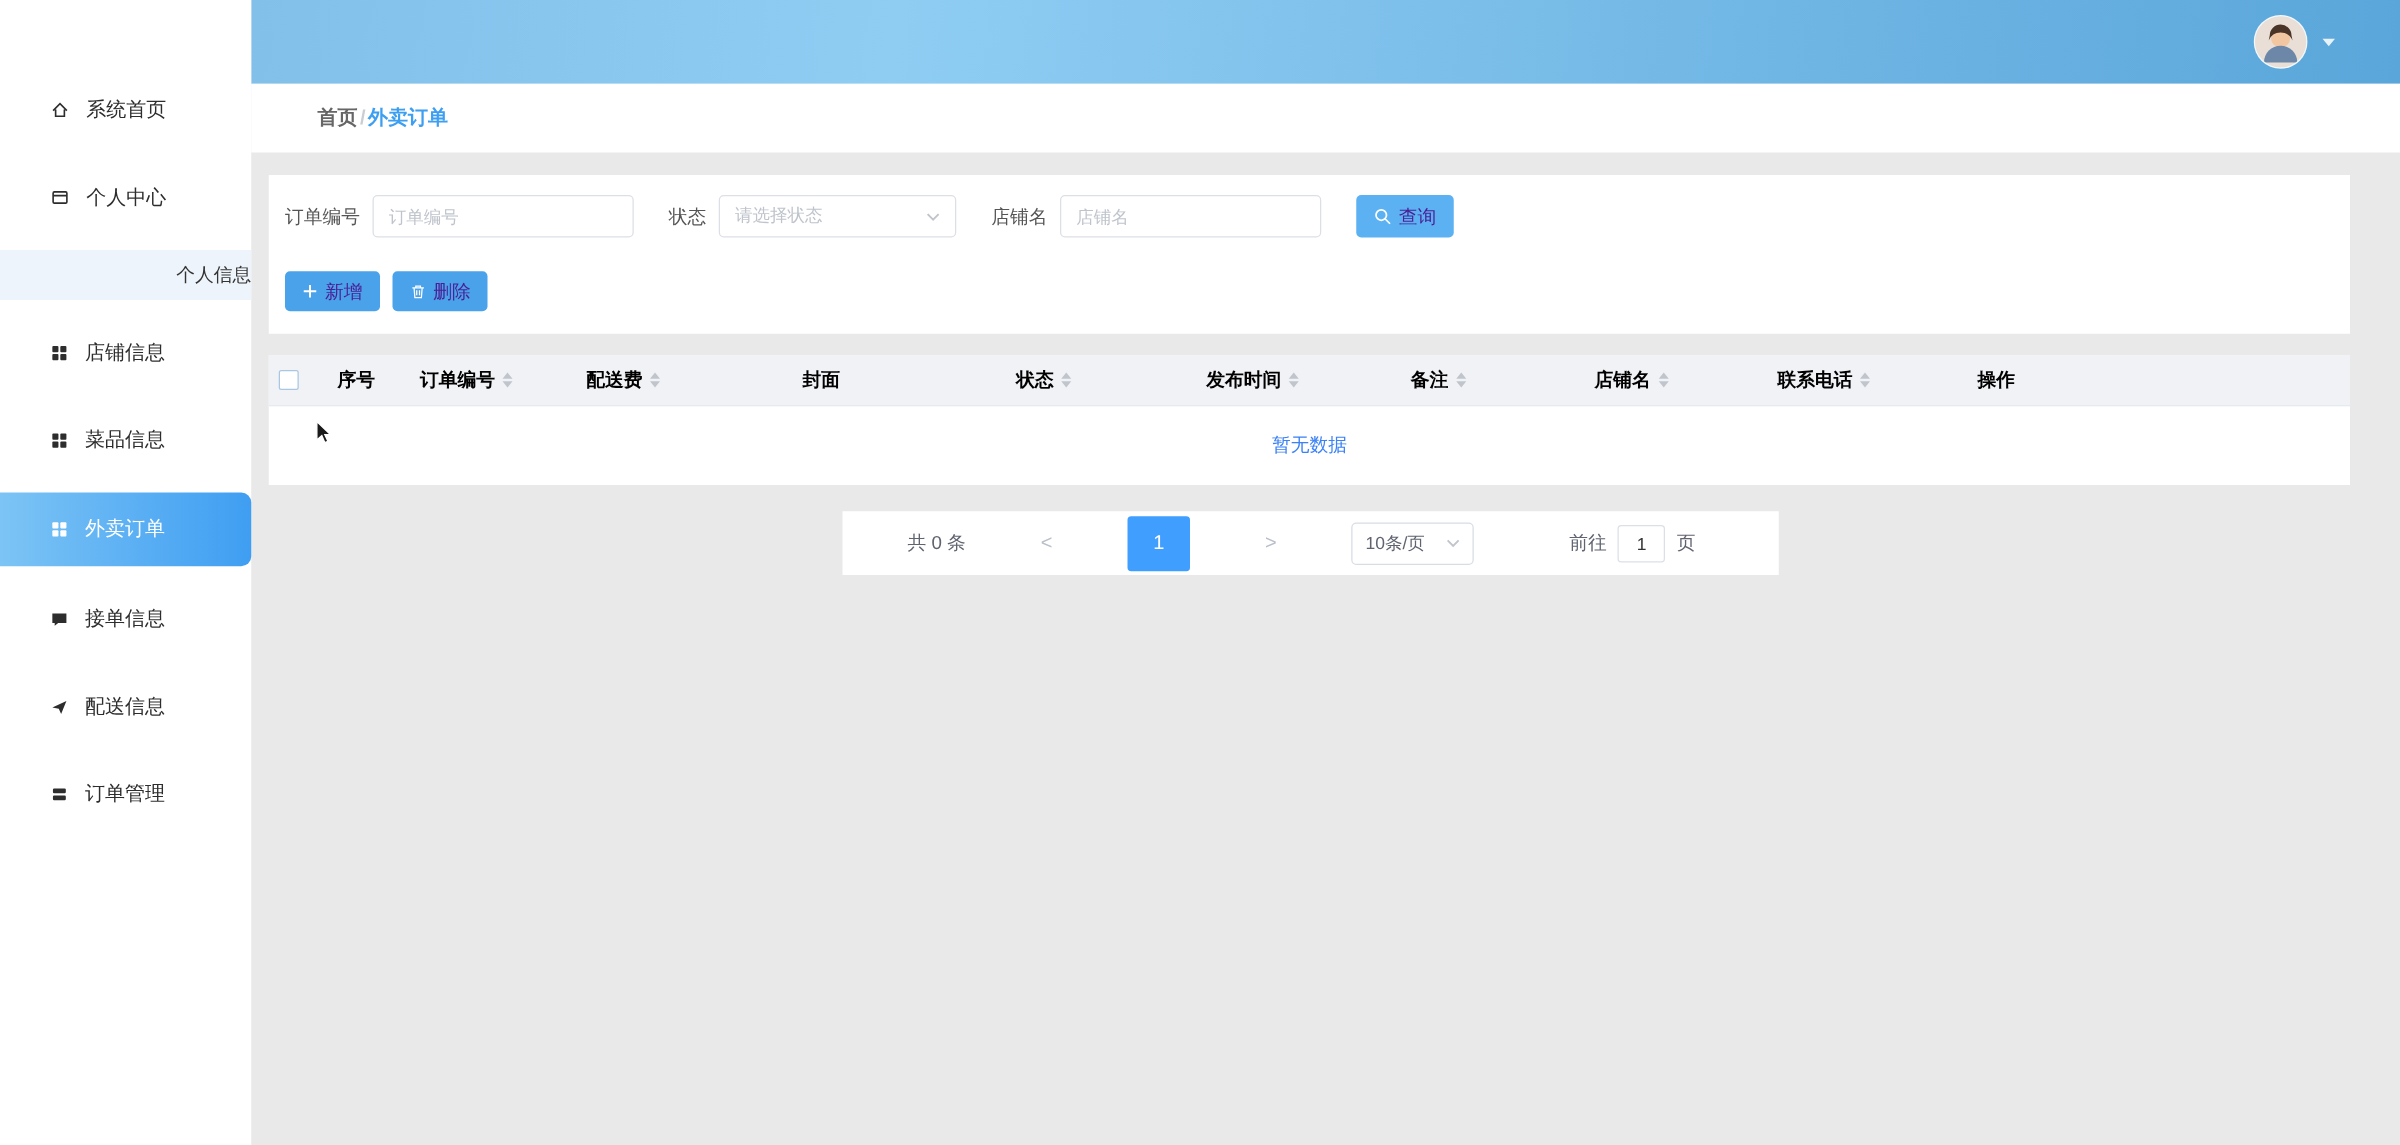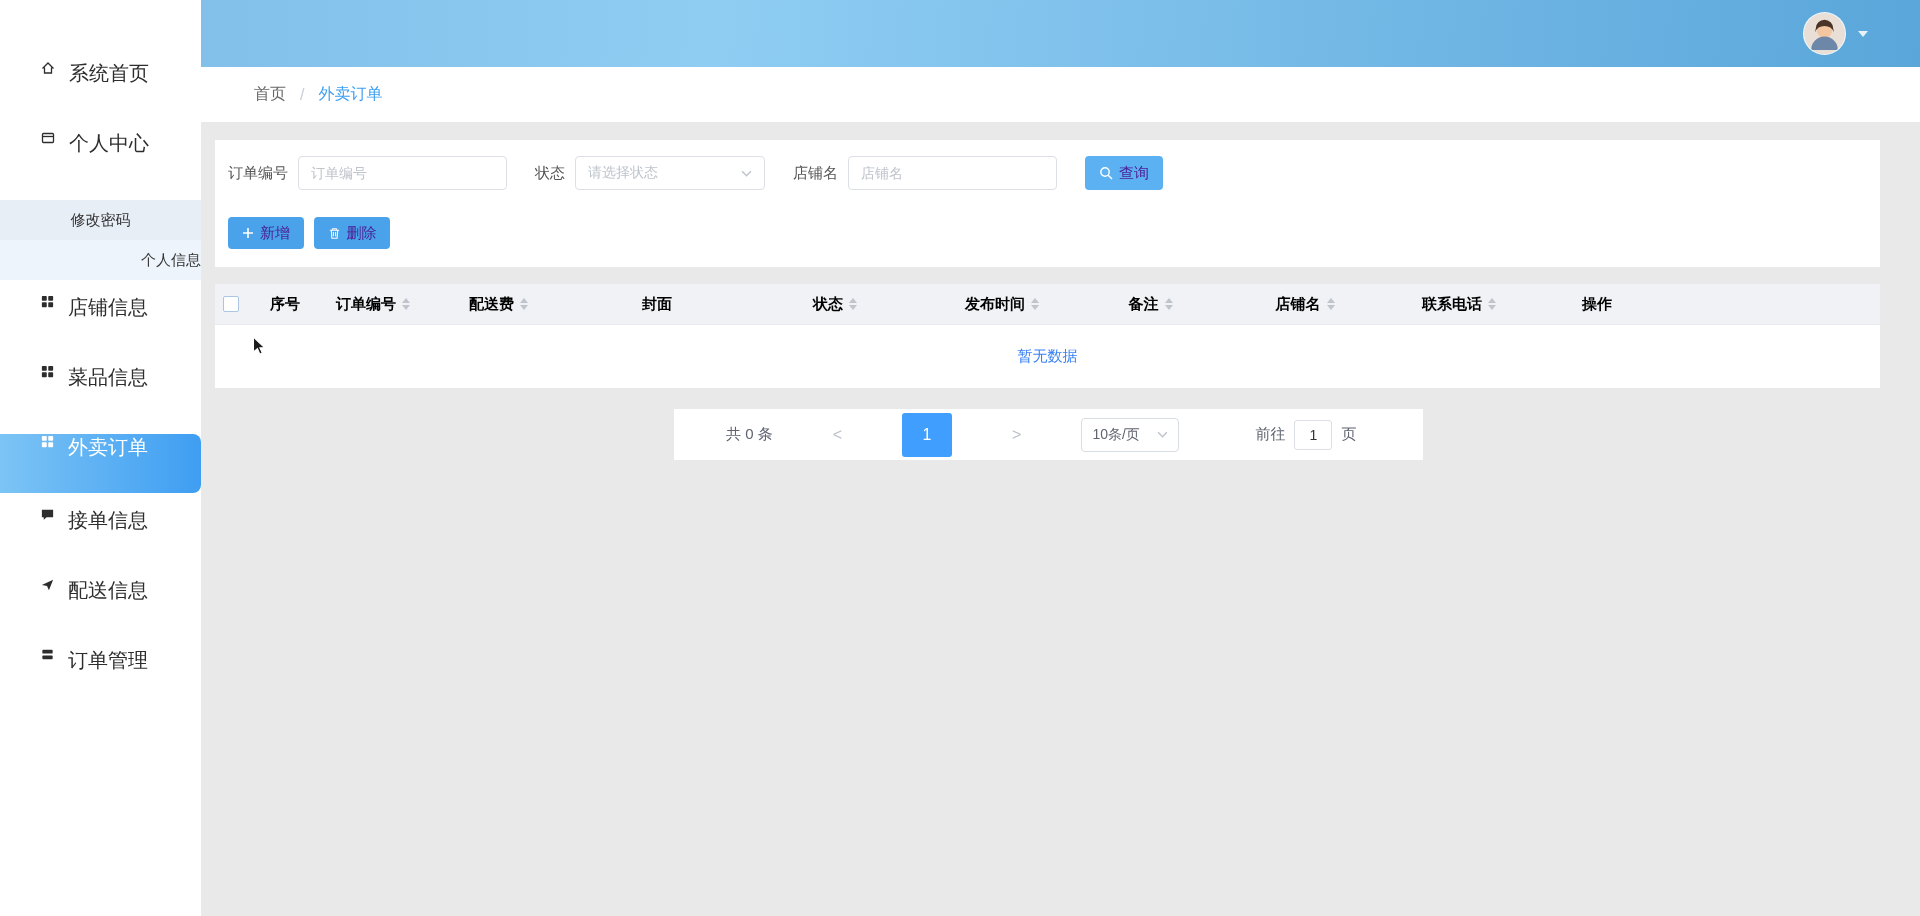--- a/index.html
+++ b/index.html
@@ -1,38 +1,38 @@
 <!DOCTYPE html>
 <html><head>
 <meta charset="utf-8">
 <style>
   html,body { margin:0; padding:0; background:#e9e9e9; font-family:"Liberation Sans","DejaVu Sans",sans-serif; }
   .screen { position:relative; width:1920px; height:916px; overflow:hidden; background:#e9e9e9; }
 
   
   .sidebar { position:absolute; left:0; top:0; width:201px; height:916px; background:#fff; z-index:3; box-sizing:border-box; padding-top:60px; }
-  .side-item { height:56px; margin-bottom:14px; display:flex; gap:13px; padding-left:40px; font-size:20px; color:#2d2d2d; cursor:pointer; }
+  .side-item { height:56px; margin-bottom:14px; display:flex; align-items:center; gap:13px; padding-left:40px; font-size:16px; color:#2d2d2d; cursor:pointer; }
   .side-item svg { flex:0 0 auto; color:#2d2d2d; }
   .side-item.active { height:59px; background:linear-gradient(90deg,#7cc4f5,#3f9ef2); color:#fff; border-radius:0 8px 8px 0; }
   .side-item.active svg { color:#fff; }
   .sub-wrap { margin-bottom:14px; }
   .sub-item { height:40px; display:flex; align-items:center; justify-content:center; background:#e8eef6; font-size:15px; color:#333; cursor:pointer; }
   .sub-item.alt { background:#eef4fb;justify-content:flex-end; }
 
   
   .topbar { position:absolute; left:201px; top:0; width:1719px; height:67px;
             background:linear-gradient(95deg,#82c0ea 0%,#8fcdf3 30%,#5aa6da 100%); display:flex; align-items:center; }
   .topbar-title { margin-left:53px; font-size:30px; font-weight:bold; color:#0e2e45; letter-spacing:1px; }
   .topbar-right { position:absolute; right:52px; top:0; height:100%; display:flex; align-items:center; gap:12px; }
   .avatar { width:41px; height:41px; border-radius:50%; overflow:hidden; border:1px solid rgba(255,255,255,.65); background:#dfeaf2; cursor:pointer; }
   .caret-down { width:0; height:0; border-left:5px solid transparent; border-right:5px solid transparent; border-top:6px solid #e7f3fb; cursor:pointer; }
 
   
   .crumbs { position:absolute; left:201px; top:67px; width:1719px; height:55px; background:#fff;
-            display:flex; align-items:center; gap:14px; padding-left:53px; box-sizing:border-box; font-size:16px; }
+            display:flex; align-items:center; gap:2px; padding-left:53px; box-sizing:border-box; font-size:16px;font-weight:bold; }
   .crumb-home { color:#666; cursor:pointer; }
   .crumb-sep { color:#c9ced6; }
   .crumb-cur { color:#3d9ff2; cursor:pointer; }
 
   
   .panel { position:absolute; background:#fff; }
   .panel-search { left:215px; top:140px; width:1665px; height:127px; box-sizing:border-box; padding:15px 0 0 13px; }
   .search-row { display:flex; align-items:center; height:36px; }
   .field { display:flex; align-items:center; margin-right:28px; }
   .field > label { font-size:15px; color:#555; margin-right:10px; white-space:nowrap; }
@@ -92,23 +92,20 @@
       <span>系统首页</span>
     </div>
     <div class="side-item">
       <svg width="16" height="16" viewBox="0 0 16 16">
           <rect x="2.5" y="3.5" width="11" height="9" rx="1" fill="none" stroke="currentColor" stroke-width="1.3"></rect>
           <line x1="2.5" y1="6.5" x2="13.5" y2="6.5" stroke="currentColor" stroke-width="1.3"></line>
         </svg>
       <span>个人中心</span>
     </div>
     <div class="sub-wrap">
-      <div class="sub-item">
-        <span>修改密码</span>
-      </div>
       <div class="sub-item alt">
         <span>个人信息</span>
       </div>
     </div>
     <div class="side-item">
       <svg width="15" height="15" viewBox="0 0 16 16" fill="currentColor">
           <rect x="2" y="2" width="5.2" height="5.2" rx="0.8"></rect>
           <rect x="8.8" y="2" width="5.2" height="5.2" rx="0.8"></rect>
           <rect x="2" y="8.8" width="5.2" height="5.2" rx="0.8"></rect>
           <rect x="8.8" y="8.8" width="5.2" height="5.2" rx="0.8"></rect>

